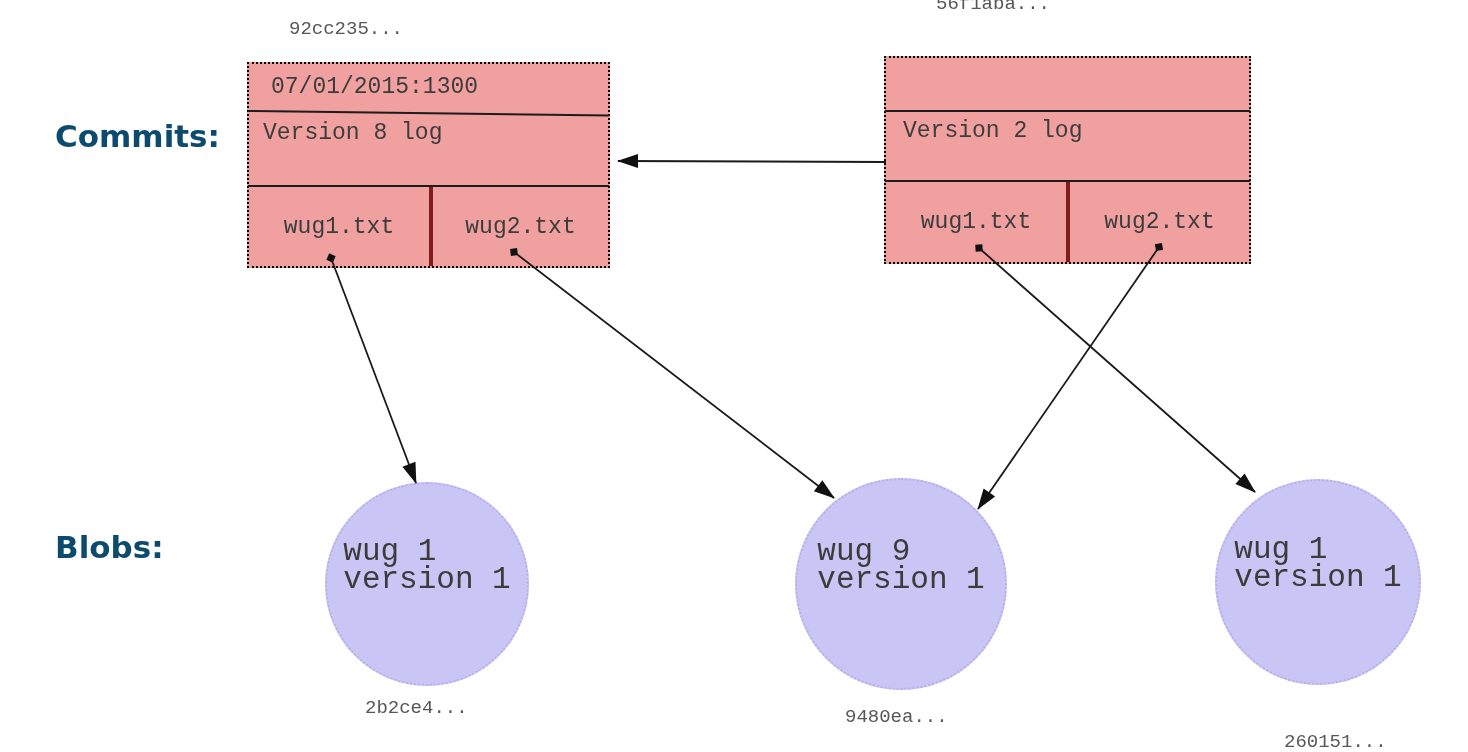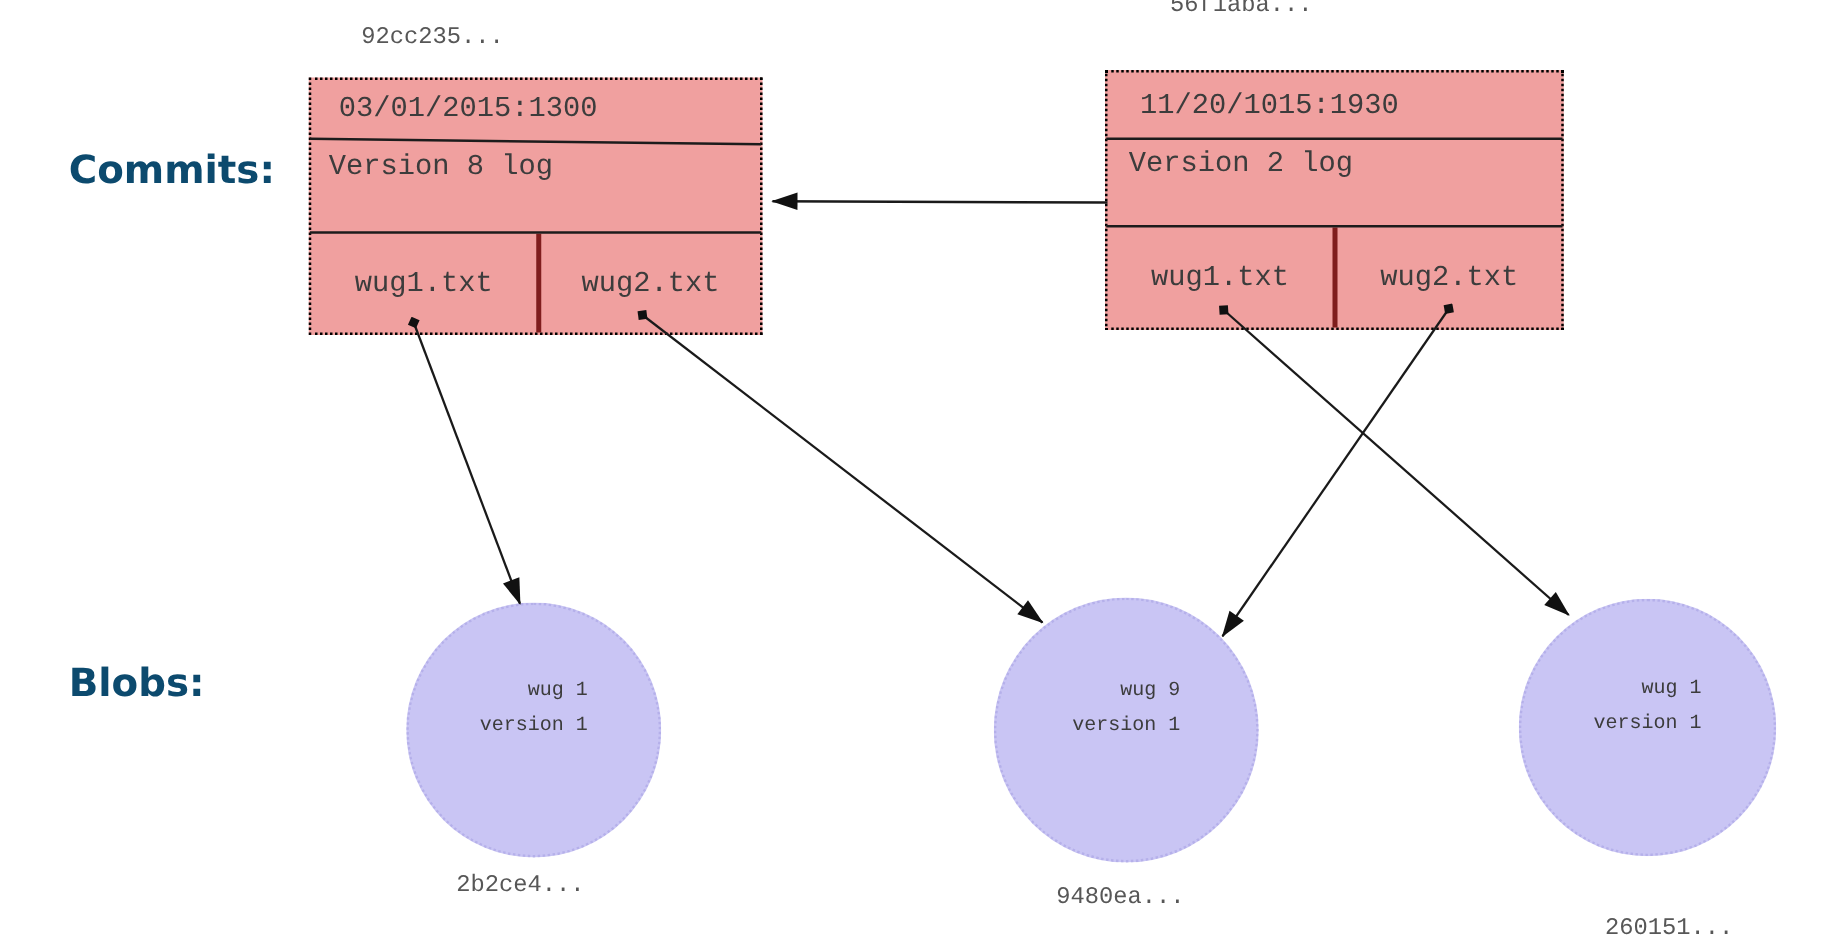--- a/index.html
+++ b/index.html
@@ -83,22 +83,22 @@
     background: var(--blob-fill, #c9c5f4);
     border: 2px dotted #b5b0ea;
     box-sizing: border-box;
     display: flex; align-items: center; justify-content: center;
     z-index: 1;
   }
   #blob1 { left: 325px;  top: 482px; width: 204px; height: 204px; }
   #blob2 { left: 795px;  top: 478px; width: 212px; height: 212px; }
   #blob3 { left: 1215px; top: 479px; width: 206px; height: 206px; }
   .blob-text {
-    font-size: 16px; line-height: 28px; color: var(--box-text, #3c3c3c);
-    text-align: right; transform: translateY(-18px); white-space: nowrap;
+    font-size: 31px; line-height: 28px; color: var(--box-text, #3c3c3c);
+    text-align: left; transform: translateY(-18px); white-space: nowrap;
   }
 </style>
 </head>
 <body>
 
 <div class="canvas">
 
   <svg class="edges-svg" width="1468" height="752" viewBox="0 0 1468 752">
     <defs>
       <marker id="arrowhead" markerUnits="userSpaceOnUse" markerWidth="24" markerHeight="18" refX="21" refY="8" orient="auto">
@@ -115,32 +115,31 @@
     <line x1="1159" y1="247" x2="978" y2="509" stroke="#1a1a1a" stroke-width="1.8" marker-start="url(#diamond)" marker-end="url(#arrowhead)"></line>
   </svg>
 
   <div class="row-label commits-label">Commits:</div>
   <div class="row-label blobs-label">Blobs:</div>
 
   <div class="hash commit1-hash">92cc235...</div>
   <div class="hash commit2-hash">56f1aba...</div>
 
   <div class="commit" id="commit1">
-    <div class="c-date">03/01/2015:1300</div>
+    <div class="c-date">07/01/2015:1300</div>
     <div class="hline hl1"></div>
     <div class="c-log">Version 8 log</div>
     <div class="hline hl2"></div>
     <div class="c-files">
       <div class="c-file first">wug1.txt</div>
       <div class="c-file second">wug2.txt</div>
     </div>
   </div>
 
   <div class="commit" id="commit2">
-    <div class="c-date">11/20/1015:1930</div>
     <div class="hline hl1"></div>
     <div class="c-log">Version 2 log</div>
     <div class="hline hl2"></div>
     <div class="c-files">
       <div class="c-file first">wug1.txt</div>
       <div class="c-file second">wug2.txt</div>
     </div>
   </div>
 
   <div class="blob" id="blob1">

